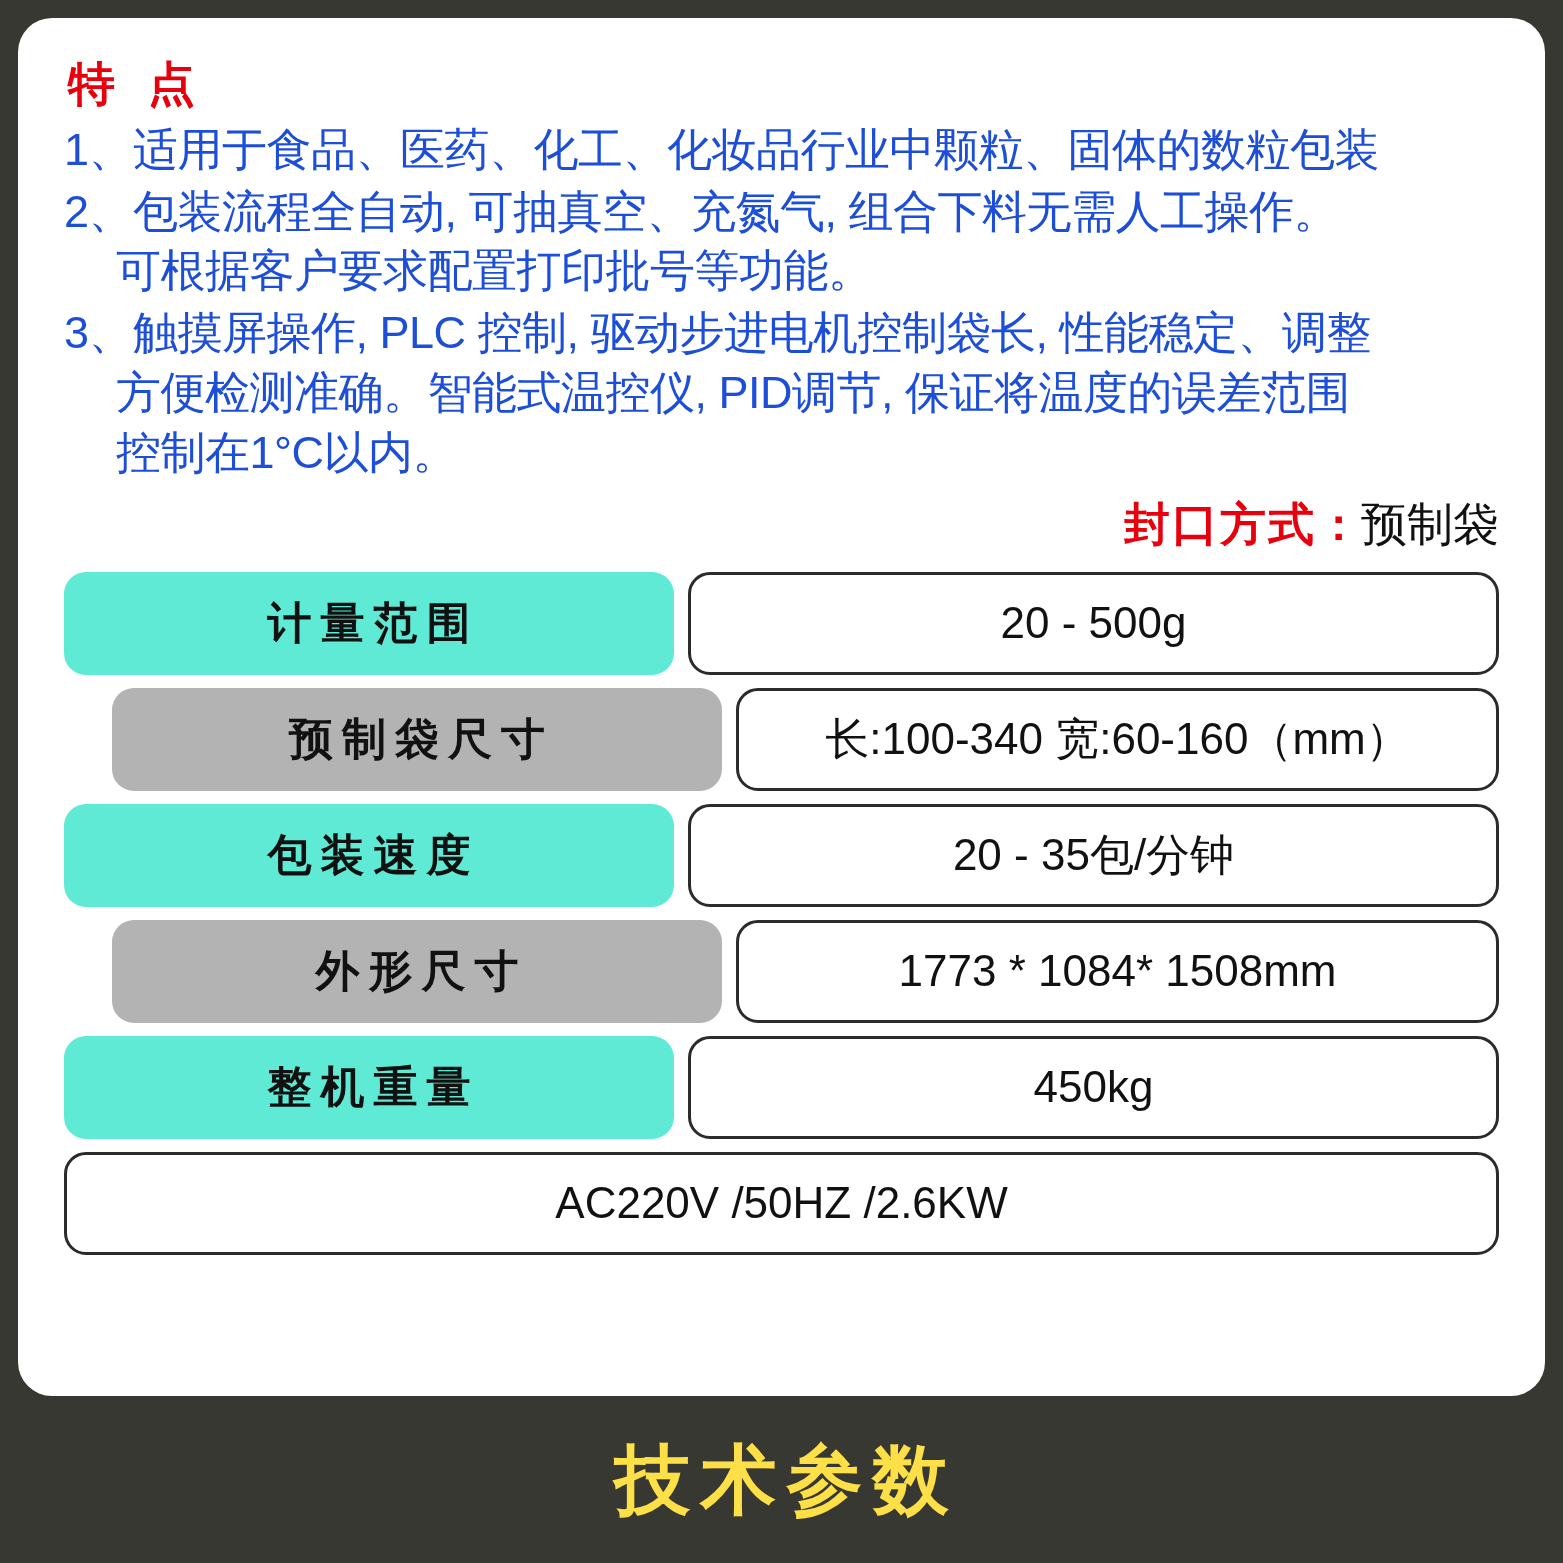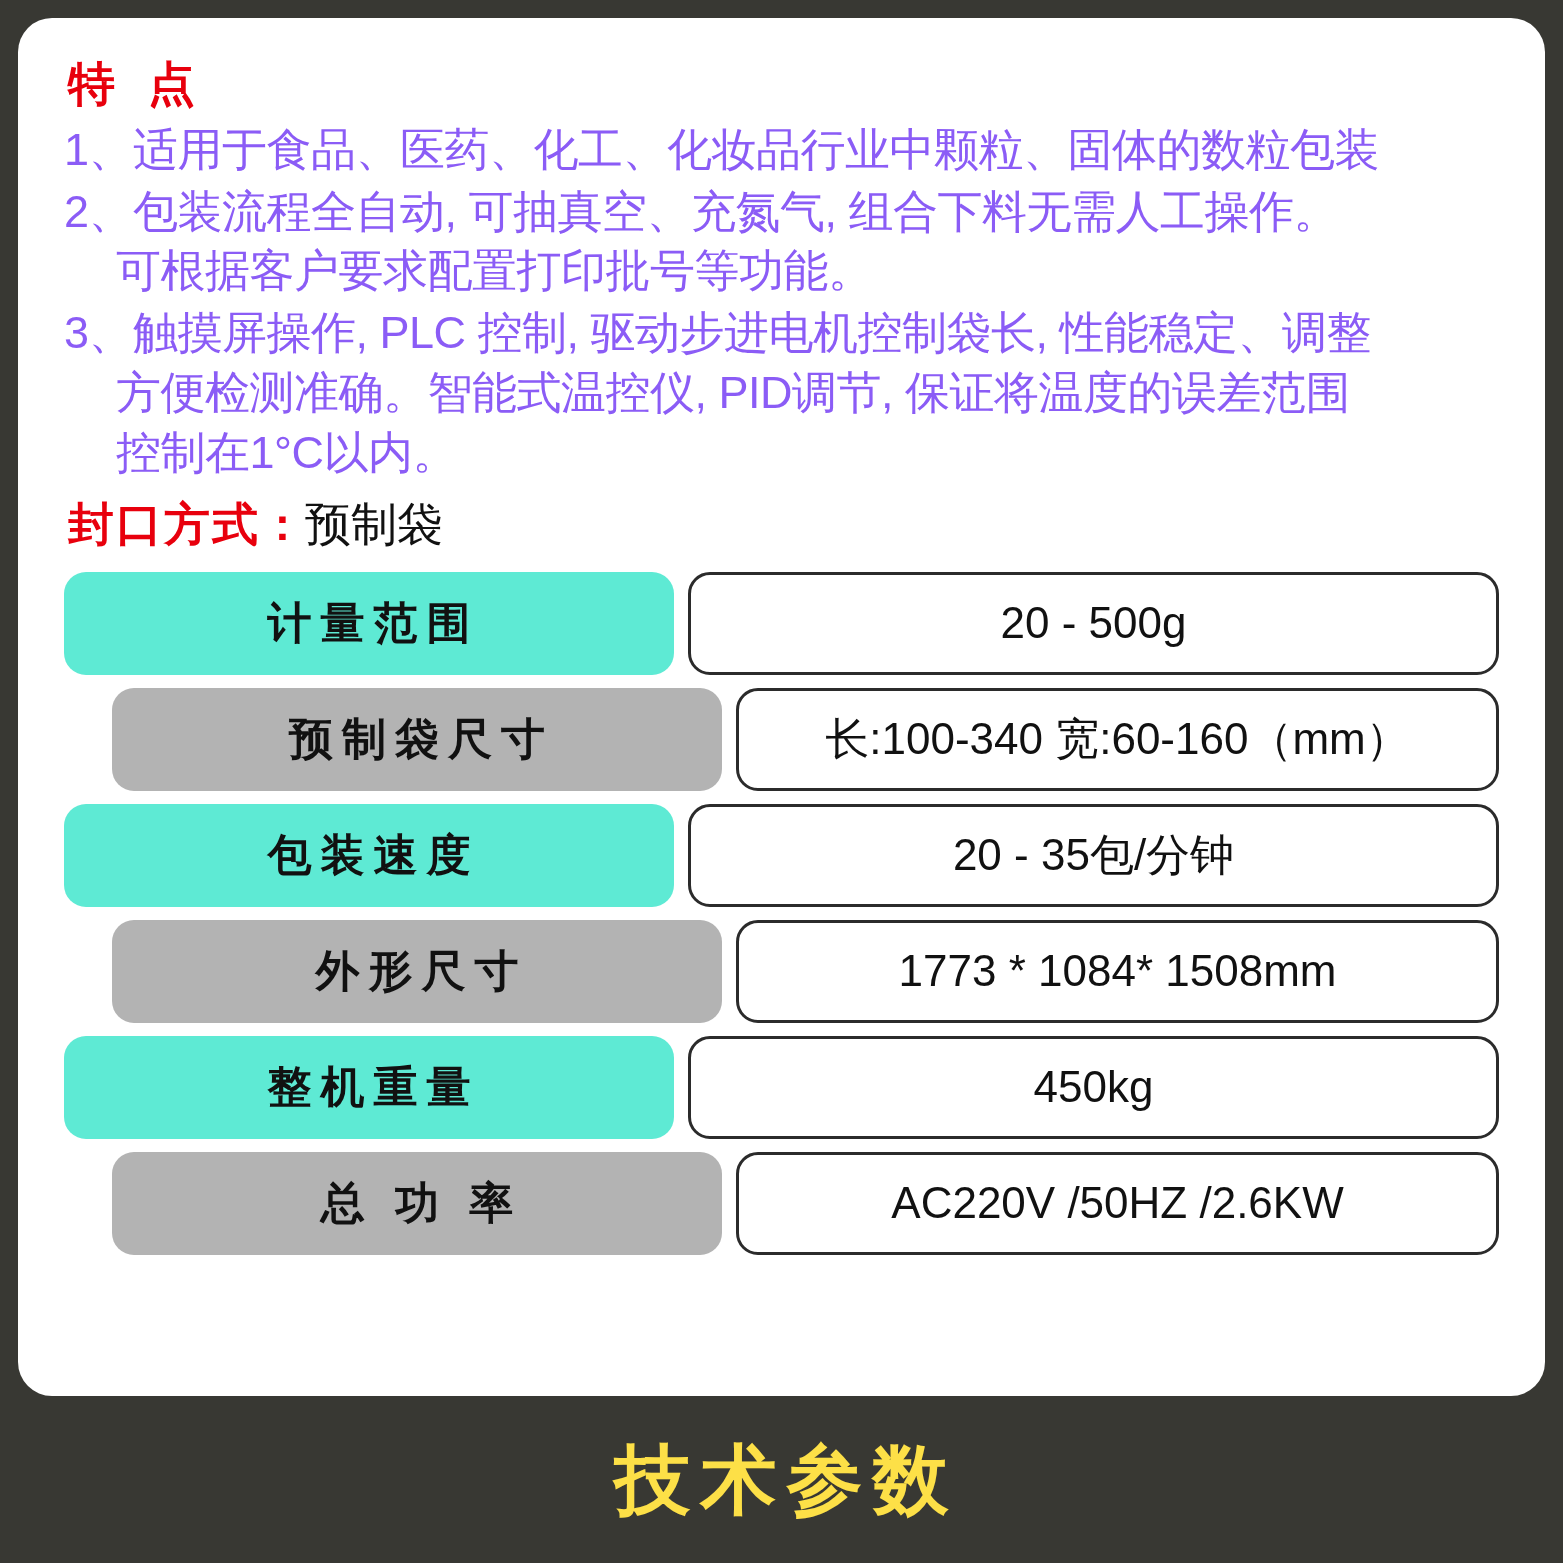--- a/index.html
+++ b/index.html
@@ -45,38 +45,39 @@
   }
 
   .feature-list {
     margin: 0;
     padding: 0;
     list-style: none;
   }
 
   .feature-item {
     font-size: 45px;
-    color: #8b5cf6;
+    color: #1d4ed8;
     line-height: 1.33;
     letter-spacing: -0.5px;
     margin-bottom: 2px;
     padding-left: 0;
     text-indent: 0;
   }
 
   .feature-item .line2 {
     display: block;
     padding-left: 52px;
   }
 
   .seal-line {
     margin: 12px 0 14px 4px;
     font-size: 46px;
     line-height: 1.2;
     white-space: nowrap;
+    text-align: right;
   }
   .seal-label {
     color: #e8000d;
     font-weight: bold;
     letter-spacing: 2px;
   }
   .seal-value {
     color: #111111;
     letter-spacing: 0px;
   }
@@ -193,21 +194,20 @@
         <div class="spec-key grey">外形尺寸</div>
         <div class="spec-val">1773 * 1084* 1508mm</div>
       </div>
 
       <div class="spec-row">
         <div class="spec-key yellow">整机重量</div>
         <div class="spec-val">450kg</div>
       </div>
 
       <div class="spec-row">
-        <div class="spec-key grey">总 功 率</div>
         <div class="spec-val">AC220V /50HZ /2.6KW</div>
       </div>
 
     </div>
 
   </div>
 
   <div class="footer">
     <div class="footer-title">技术参数</div>
   </div>

